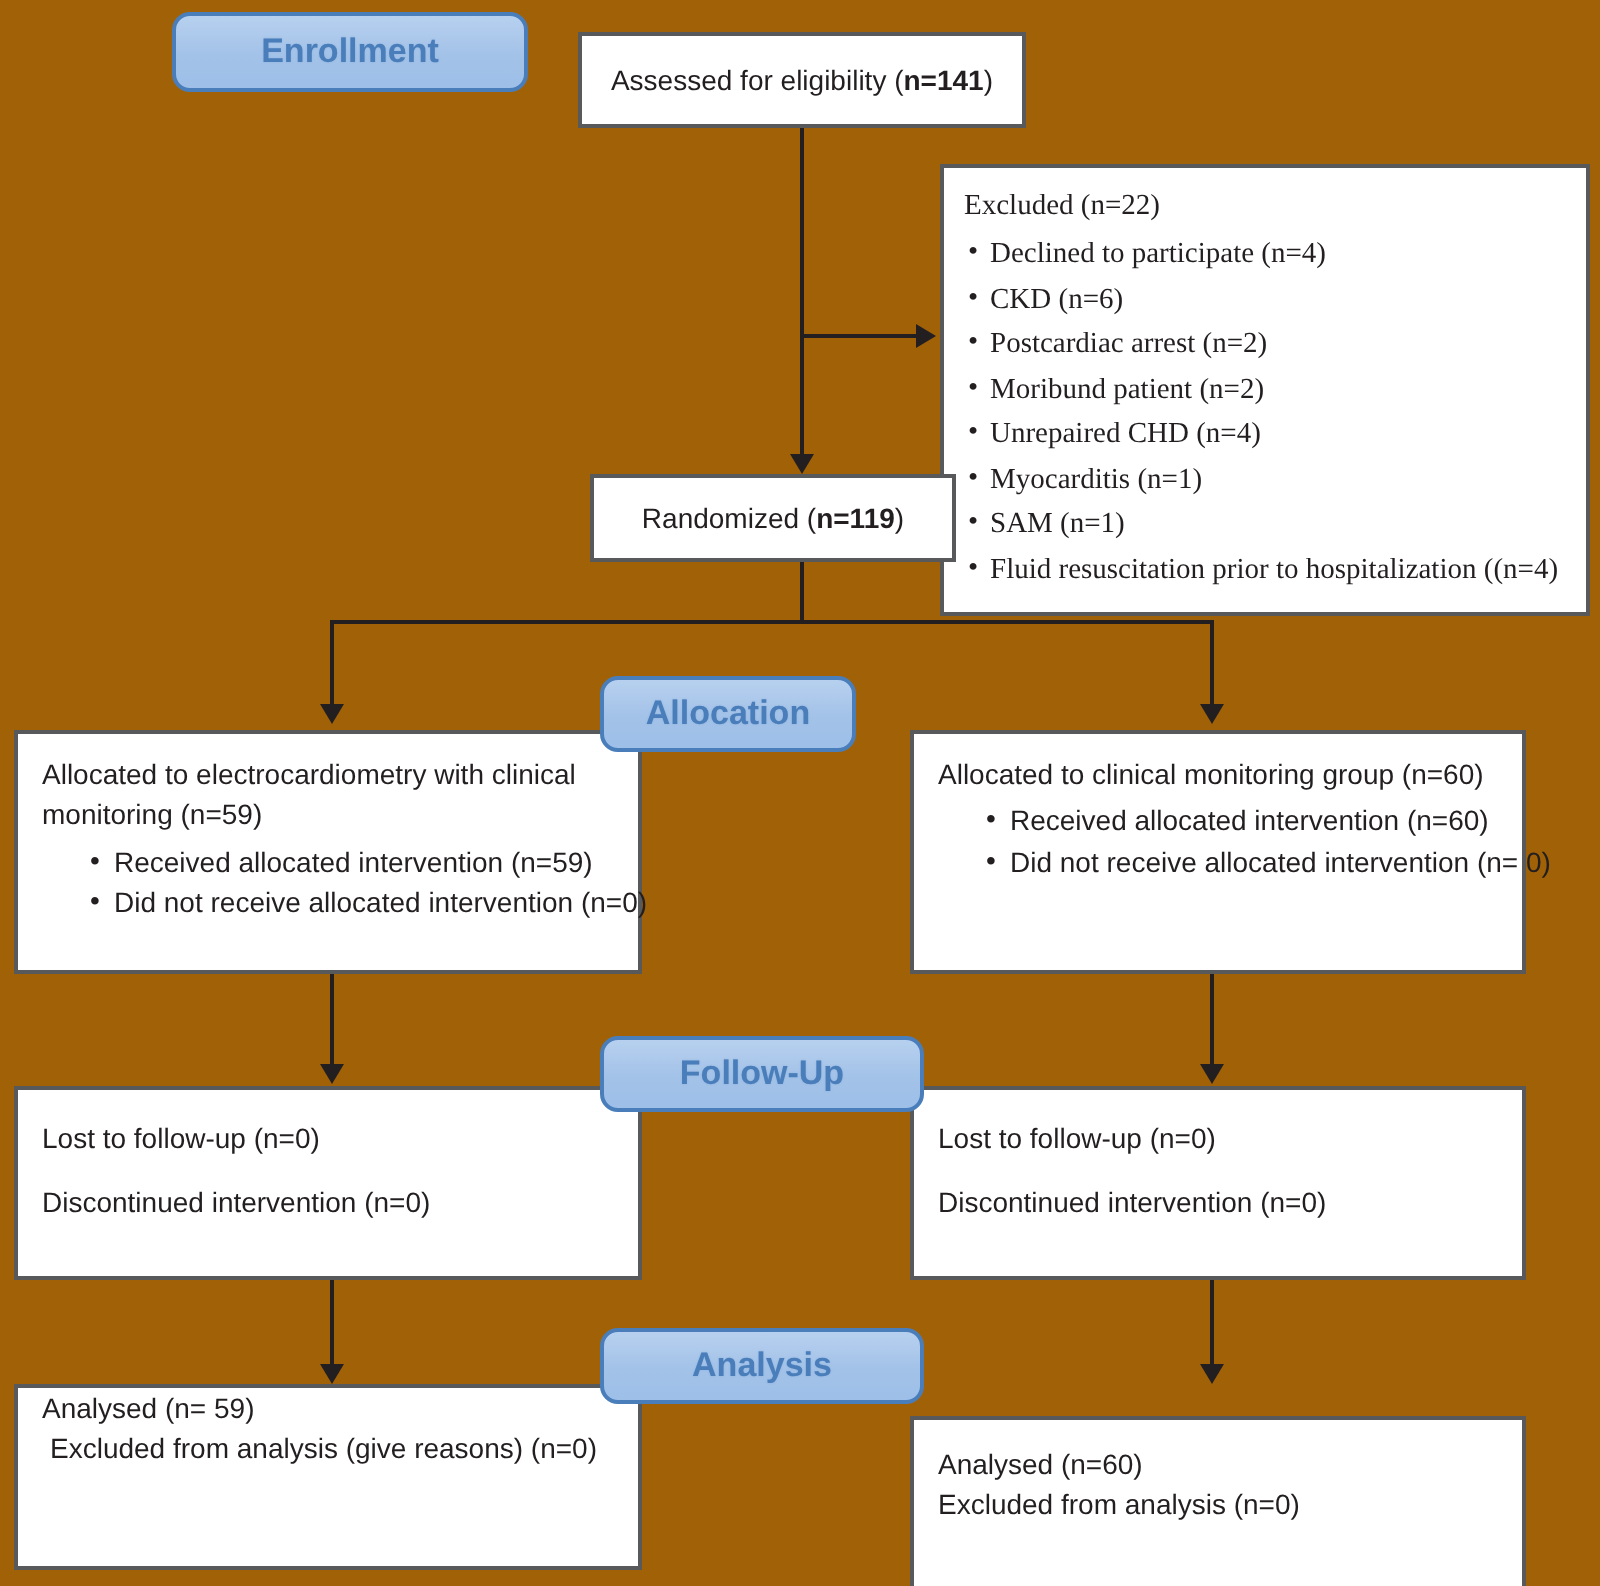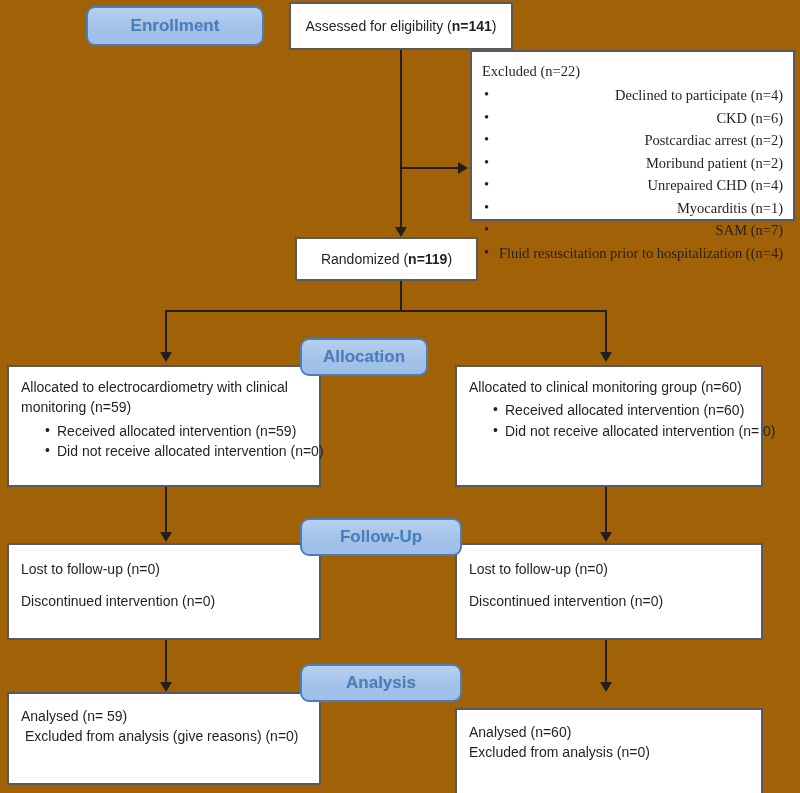--- a/index.html
+++ b/index.html
@@ -51,21 +51,21 @@
     padding-left: 14px;
     white-space: nowrap;
   }
   .bullets li::before {
     content: "\2022";
     position: absolute;
     left: 2px;
     top: -1px;
   }
   .bullets.indent { margin-left: 22px; }
-  .bullets.tight li { padding-left: 13px; text-align: right; }
+  .bullets.tight li { padding-left: 13px; }
 
   b { font-weight: bold; }
 
   
   .pill {
     position: absolute;
     box-sizing: border-box;
     border: 2px solid #4a7ebb;
     border-radius: 9px;
     background: linear-gradient(to bottom, #b7d0ef 0%, #a3c2e8 55%, #9dbfe8 100%);
@@ -106,40 +106,40 @@
 </style>
 </head>
 <body>
 
 <div id="canvas">
 
   <div class="pill" style="left:86px; top:6px; width:178px; height:40px;">
     <span>Enrollment</span>
   </div>
 
-  <div class="box center" style="left:289px; top:2px; width:224px; height:48px;">
+  <div class="box center" style="left:289px; top:16px; width:224px; height:48px;">
     <span class="line"><span>Assessed for eligibility (</span><b>n=141</b><span>)</span></span>
   </div>
 
   <div class="vline" style="left:400px; top:50px; height:183px;"></div>
   <div class="arrow-down" style="left:395px; top:227px;"></div>
 
   <div class="hline" style="left:400px; top:167px; width:60px;"></div>
   <div class="arrow-right" style="left:458px; top:162px;"></div>
 
-  <div class="box serif" style="left:470px; top:50px; width:325px; height:171px;">
+  <div class="box serif" style="left:470px; top:82px; width:325px; height:226px;">
     <div class="line" style="margin-bottom:2px;">Excluded (n=22)</div>
     <ul class="bullets tight">
       <li>Declined to participate (n=4)</li>
       <li>CKD (n=6)</li>
       <li>Postcardiac arrest (n=2)</li>
       <li>Moribund patient (n=2)</li>
       <li>Unrepaired CHD (n=4)</li>
       <li>Myocarditis (n=1)</li>
-      <li>SAM (n=7)</li>
+      <li>SAM (n=1)</li>
       <li>Fluid resuscitation prior to hospitalization ((n=4)</li>
     </ul>
   </div>
 
   <div class="box center" style="left:295px; top:237px; width:183px; height:44px;justify-content:center;">
     <span class="line"><span>Randomized (</span><b>n=119</b><span>)</span></span>
   </div>
 
   <div class="vline" style="left:400px; top:281px; height:31px;"></div>
   <div class="hline" style="left:165px; top:310px; width:442px;"></div>
@@ -190,21 +190,21 @@
 
   <div class="vline" style="left:165px; top:640px; height:45px;"></div>
   <div class="arrow-down" style="left:160px; top:682px;"></div>
   <div class="vline" style="left:605px; top:640px; height:45px;"></div>
   <div class="arrow-down" style="left:600px; top:682px;"></div>
 
   <div class="pill" style="left:300px; top:664px; width:162px; height:38px;">
     <span>Analysis</span>
   </div>
 
-  <div class="box" style="left:7px; top:692px; width:314px; height:93px; padding-top:12px;">
+  <div class="box" style="left:7px; top:692px; width:314px; height:93px; padding-top:0;">
     <div class="line">Analysed (n= 59)</div>
     <div class="line" style="margin-left:4px;">Excluded from analysis (give reasons) (n=0)</div>
   </div>
 
   <div class="box" style="left:455px; top:708px; width:308px; height:93px; padding-top:12px;">
     <div class="line">Analysed (n=60)</div>
     <div class="line">Excluded from analysis (n=0)</div>
   </div>
 
 </div>

